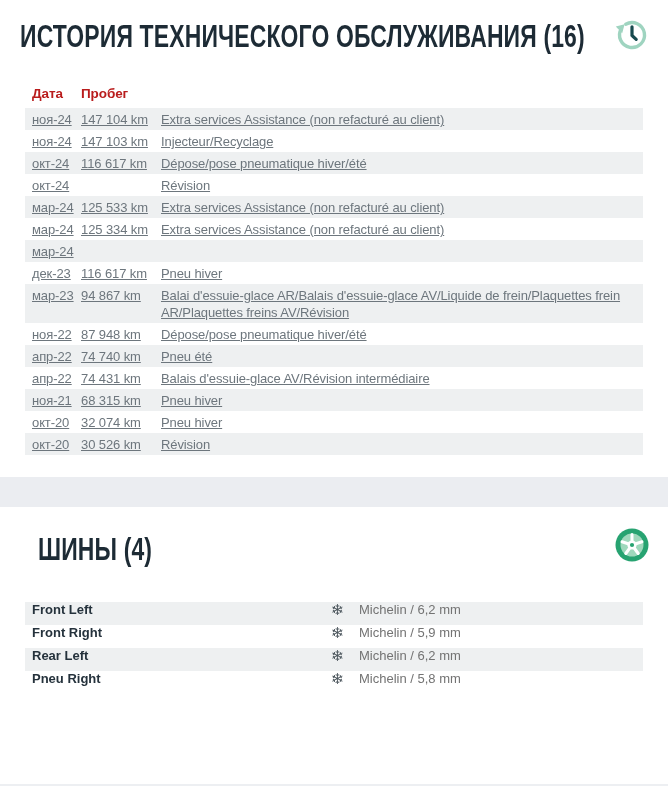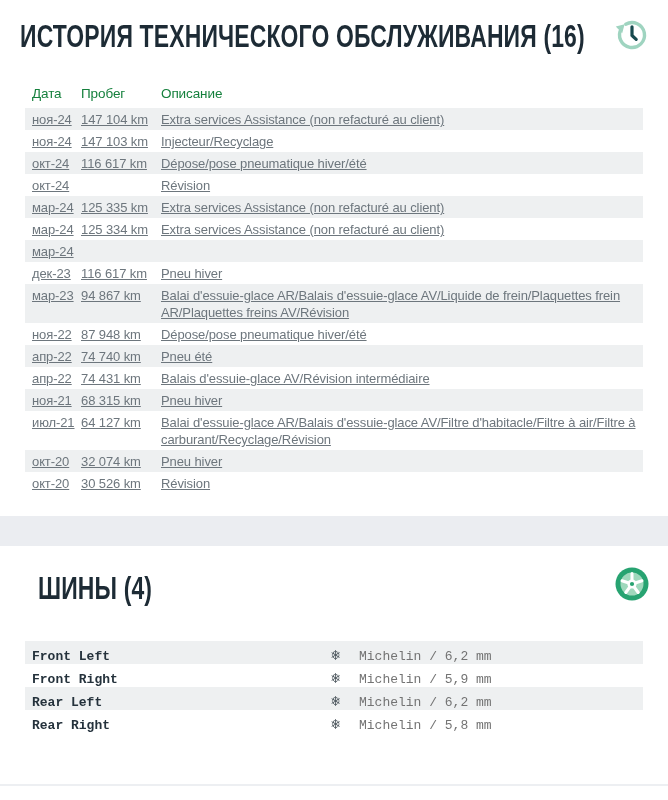--- a/index.html
+++ b/index.html
@@ -18,32 +18,32 @@
   .section-title {
     margin:0; font-size:31px; line-height:34px; font-weight:bold;
     color:#1d2b35; white-space:nowrap; letter-spacing:0.2px;
     transform:scaleX(0.74); transform-origin:left top;
   }
   .head-icon { position:absolute; right:18px; width:36px; height:36px; }
   .history-head .head-icon { top:16px; }
   .tires-head .head-icon   { top:20px; }
 
   .table { margin:18px 25px 0 25px; font-size:13px; letter-spacing:-0.1px; }
-  .thead { display:flex; font-weight:normal; color:#15803d; font-size:13.5px; padding:2px 0 7px 0; }
+  .thead { display:flex; font-weight:bold; color:#b91c1c; font-size:13.5px; padding:2px 0 7px 0; }
   .row   { display:flex; padding:3px 0 2px 0; line-height:17px;text-decoration:underline; }
   .tbody .row:nth-child(odd) { background:#eef0f1; }
   .col-date    { width:56px; flex:none; padding-left:7px; }
   .col-mileage { width:80px; flex:none; }
   .col-desc    { flex:1; padding-right:6px; }
   .thead .col-desc { padding-left:0; }
 
   .section-divider { width:668px; height:30px; background:#ebedf1; margin-top:22px; }
 
   .tire-table { margin:33px 25px 0 25px; font-size:13px; }
-  .tire-row { display:flex; align-items:flex-end; height:23px;font-family:Liberation Mono, monospace; }
+  .tire-row { display:flex; align-items:flex-start; height:23px; }
   .tire-table .tire-row:nth-child(odd) { background:#eef0f1; }
   .tire-pos   { width:306px; flex:none; padding-left:7px; font-weight:bold; color:#25323c; }
   .snowflake  { width:28px; flex:none; color:#4b555c; font-size:15px; line-height:1; }
   .tire-value { flex:1; color:#737373; }
 
   .bottom-divider { position:absolute; left:0; top:784px; width:668px; height:2px; background:#edeff2; }
 </style>
 </head>
 <body>
 
@@ -58,21 +58,20 @@
           <polygon points="1.8,10.5 10.6,8.2 8.2,17.2" fill="#9fd4c0"></polygon>
           <path d="M 18,19.5 L 18,10.8 M 18,19.5 L 22.2,23.4" fill="none" stroke="#174a4e" stroke-width="3.2" stroke-linecap="round"></path>
         </svg>
       </span>
     </div>
 
     <div class="table">
       <div class="thead">
         <span class="col-date">Дата</span>
         <span class="col-mileage">Пробег</span>
-        <span class="col-desc">Описание</span>
       </div>
       <div class="tbody" id="maintenance-rows">
     <div class="row">
       <span class="col-date">ноя-24</span>
       <span class="col-mileage">147 104 km</span>
       <span class="col-desc">Extra services Assistance (non refacturé au client)</span>
     </div>
 
     <div class="row">
       <span class="col-date">ноя-24</span>
@@ -87,21 +86,21 @@
     </div>
 
     <div class="row">
       <span class="col-date">окт-24</span>
       <span class="col-mileage"></span>
       <span class="col-desc">Révision</span>
     </div>
 
     <div class="row">
       <span class="col-date">мар-24</span>
-      <span class="col-mileage">125 335 km</span>
+      <span class="col-mileage">125 533 km</span>
       <span class="col-desc">Extra services Assistance (non refacturé au client)</span>
     </div>
 
     <div class="row">
       <span class="col-date">мар-24</span>
       <span class="col-mileage">125 334 km</span>
       <span class="col-desc">Extra services Assistance (non refacturé au client)</span>
     </div>
 
     <div class="row">
@@ -137,25 +136,20 @@
       <span class="col-mileage">74 431 km</span>
       <span class="col-desc">Balais d'essuie-glace AV/Révision intermédiaire</span>
     </div>
 
     <div class="row">
       <span class="col-date">ноя-21</span>
       <span class="col-mileage">68 315 km</span>
       <span class="col-desc">Pneu hiver</span>
     </div>
 
-    <div class="row">
-      <span class="col-date">июл-21</span>
-      <span class="col-mileage">64 127 km</span>
-      <span class="col-desc">Balai d'essuie-glace AR/Balais d'essuie-glace AV/Filtre d'habitacle/Filtre à air/Filtre à carburant/Recyclage/Révision</span>
-    </div>
 
     <div class="row">
       <span class="col-date">окт-20</span>
       <span class="col-mileage">32 074 km</span>
       <span class="col-desc">Pneu hiver</span>
     </div>
 
     <div class="row">
       <span class="col-date">окт-20</span>
       <span class="col-mileage">30 526 km</span>
@@ -200,21 +194,21 @@
       <span class="tire-value">Michelin / 5,9 mm</span>
     </div>
 
     <div class="tire-row">
       <span class="tire-pos">Rear Left</span>
       <span class="snowflake">❄</span>
       <span class="tire-value">Michelin / 6,2 mm</span>
     </div>
 
     <div class="tire-row">
-      <span class="tire-pos">Rear Right</span>
+      <span class="tire-pos">Pneu Right</span>
       <span class="snowflake">❄</span>
       <span class="tire-value">Michelin / 5,8 mm</span>
     </div>
   </div>
   </section>
 
   <div class="bottom-divider"></div>
 </div>
 
 </body></html>

